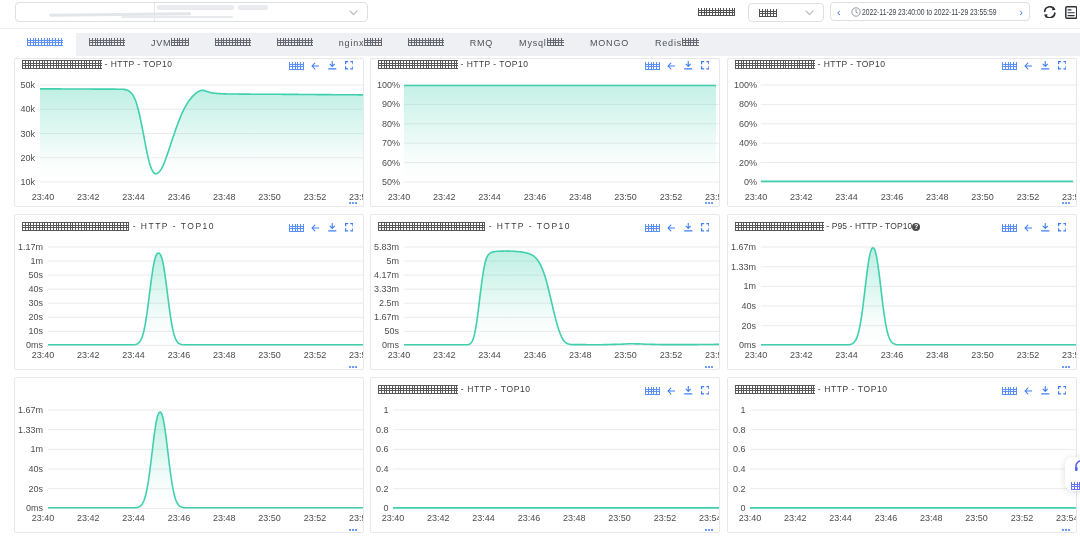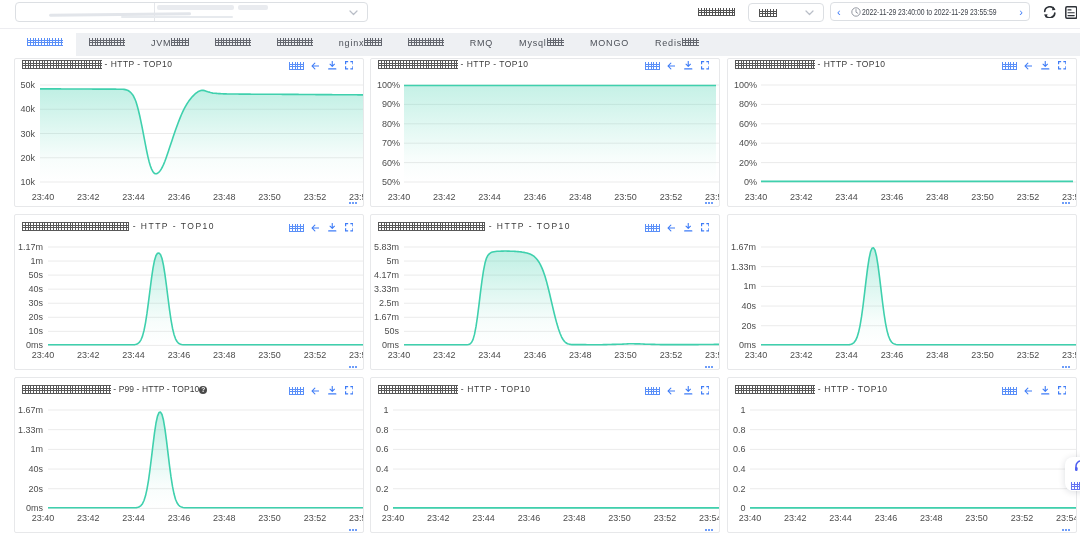--- a/index.html
+++ b/index.html
@@ -363,20 +363,38 @@
       <text x="73.3" y="143" text-anchor="middle" font-size="9" fill="#4d4d4d">23:42</text>
       <text x="118.6" y="143" text-anchor="middle" font-size="9" fill="#4d4d4d">23:44</text>
       <text x="164" y="143" text-anchor="middle" font-size="9" fill="#4d4d4d">23:46</text>
       <text x="209.3" y="143" text-anchor="middle" font-size="9" fill="#4d4d4d">23:48</text>
       <text x="254.6" y="143" text-anchor="middle" font-size="9" fill="#4d4d4d">23:50</text>
       <text x="299.9" y="143" text-anchor="middle" font-size="9" fill="#4d4d4d">23:52</text>
       <text x="345.2" y="143" text-anchor="middle" font-size="9" fill="#4d4d4d">23:54</text>
       <path d="M33.0,129.8L34.5,129.8L36.0,129.8L37.5,129.8L39.0,129.8L40.5,129.8L42.0,129.8L43.5,129.8L45.0,129.8L46.5,129.8L48.0,129.8L49.5,129.8L51.0,129.8L52.5,129.8L54.0,129.8L55.5,129.8L57.0,129.8L58.5,129.8L60.0,129.8L61.5,129.8L63.0,129.8L64.5,129.8L66.0,129.8L67.5,129.8L69.0,129.8L70.5,129.8L72.0,129.8L73.5,129.8L75.0,129.8L76.5,129.8L78.0,129.8L79.5,129.8L81.0,129.8L82.5,129.8L84.0,129.8L85.5,129.8L87.0,129.8L88.5,129.8L90.0,129.8L91.5,129.8L93.0,129.8L94.5,129.8L96.0,129.8L97.5,129.8L99.0,129.8L100.5,129.8L102.0,129.8L103.5,129.8L105.0,129.8L106.5,129.8L108.0,129.8L109.5,129.8L111.0,129.8L112.5,129.8L114.0,129.8L115.5,129.8L117.0,129.8L118.5,129.8L120.0,129.7L121.5,129.6L123.0,129.3L124.5,128.7L126.0,127.6L127.5,125.6L129.0,122.4L130.5,117.6L132.0,110.8L133.5,101.9L135.0,91.0L136.5,78.7L138.0,65.9L139.5,53.9L141.0,43.9L142.5,36.8L144.0,33.3L145.5,32.8L147.0,35.2L148.5,41.2L150.0,50.3L151.5,61.8L153.0,74.4L154.5,87.0L156.0,98.5L157.5,108.1L159.0,115.6L160.5,121.0L162.0,124.7L163.5,127.0L165.0,128.4L166.5,129.1L168.0,129.5L169.5,129.7L171.0,129.7L172.5,129.8L174.0,129.8L175.5,129.8L177.0,129.8L178.5,129.8L180.0,129.8L181.5,129.8L183.0,129.8L184.5,129.8L186.0,129.8L187.5,129.8L189.0,129.8L190.5,129.8L192.0,129.8L193.5,129.8L195.0,129.8L196.5,129.8L198.0,129.8L199.5,129.8L201.0,129.8L202.5,129.8L204.0,129.8L205.5,129.8L207.0,129.8L208.5,129.8L210.0,129.8L211.5,129.8L213.0,129.8L214.5,129.8L216.0,129.8L217.5,129.8L219.0,129.8L220.5,129.8L222.0,129.8L223.5,129.8L225.0,129.8L226.5,129.8L228.0,129.8L229.5,129.8L231.0,129.8L232.5,129.8L234.0,129.8L235.5,129.8L237.0,129.8L238.5,129.8L240.0,129.8L241.5,129.8L243.0,129.8L244.5,129.8L246.0,129.8L247.5,129.8L249.0,129.8L250.5,129.8L252.0,129.8L253.5,129.8L255.0,129.8L256.5,129.8L258.0,129.8L259.5,129.8L261.0,129.8L262.5,129.8L264.0,129.8L265.5,129.8L267.0,129.8L268.5,129.8L270.0,129.8L271.5,129.8L273.0,129.8L274.5,129.8L276.0,129.8L277.5,129.8L279.0,129.8L280.5,129.8L282.0,129.8L283.5,129.8L285.0,129.8L286.5,129.8L288.0,129.8L289.5,129.8L291.0,129.8L292.5,129.8L294.0,129.8L295.5,129.8L297.0,129.8L298.5,129.8L300.0,129.8L301.5,129.8L303.0,129.8L304.5,129.8L306.0,129.8L307.5,129.8L309.0,129.8L310.5,129.8L312.0,129.8L313.5,129.8L315.0,129.8L316.5,129.8L318.0,129.8L319.5,129.8L321.0,129.8L322.5,129.8L324.0,129.8L325.5,129.8L327.0,129.8L328.5,129.8L330.0,129.8L331.5,129.8L333.0,129.8L334.5,129.8L336.0,129.8L337.5,129.8L339.0,129.8L340.5,129.8L342.0,129.8L343.5,129.8L345.0,129.8L346.5,129.8L348.0,129.8L349.5,129.8L349.5,130.4L33.0,130.4Z" fill="url(#g6)" stroke="none"></path>
       <path d="M33.0,129.8L34.5,129.8L36.0,129.8L37.5,129.8L39.0,129.8L40.5,129.8L42.0,129.8L43.5,129.8L45.0,129.8L46.5,129.8L48.0,129.8L49.5,129.8L51.0,129.8L52.5,129.8L54.0,129.8L55.5,129.8L57.0,129.8L58.5,129.8L60.0,129.8L61.5,129.8L63.0,129.8L64.5,129.8L66.0,129.8L67.5,129.8L69.0,129.8L70.5,129.8L72.0,129.8L73.5,129.8L75.0,129.8L76.5,129.8L78.0,129.8L79.5,129.8L81.0,129.8L82.5,129.8L84.0,129.8L85.5,129.8L87.0,129.8L88.5,129.8L90.0,129.8L91.5,129.8L93.0,129.8L94.5,129.8L96.0,129.8L97.5,129.8L99.0,129.8L100.5,129.8L102.0,129.8L103.5,129.8L105.0,129.8L106.5,129.8L108.0,129.8L109.5,129.8L111.0,129.8L112.5,129.8L114.0,129.8L115.5,129.8L117.0,129.8L118.5,129.8L120.0,129.7L121.5,129.6L123.0,129.3L124.5,128.7L126.0,127.6L127.5,125.6L129.0,122.4L130.5,117.6L132.0,110.8L133.5,101.9L135.0,91.0L136.5,78.7L138.0,65.9L139.5,53.9L141.0,43.9L142.5,36.8L144.0,33.3L145.5,32.8L147.0,35.2L148.5,41.2L150.0,50.3L151.5,61.8L153.0,74.4L154.5,87.0L156.0,98.5L157.5,108.1L159.0,115.6L160.5,121.0L162.0,124.7L163.5,127.0L165.0,128.4L166.5,129.1L168.0,129.5L169.5,129.7L171.0,129.7L172.5,129.8L174.0,129.8L175.5,129.8L177.0,129.8L178.5,129.8L180.0,129.8L181.5,129.8L183.0,129.8L184.5,129.8L186.0,129.8L187.5,129.8L189.0,129.8L190.5,129.8L192.0,129.8L193.5,129.8L195.0,129.8L196.5,129.8L198.0,129.8L199.5,129.8L201.0,129.8L202.5,129.8L204.0,129.8L205.5,129.8L207.0,129.8L208.5,129.8L210.0,129.8L211.5,129.8L213.0,129.8L214.5,129.8L216.0,129.8L217.5,129.8L219.0,129.8L220.5,129.8L222.0,129.8L223.5,129.8L225.0,129.8L226.5,129.8L228.0,129.8L229.5,129.8L231.0,129.8L232.5,129.8L234.0,129.8L235.5,129.8L237.0,129.8L238.5,129.8L240.0,129.8L241.5,129.8L243.0,129.8L244.5,129.8L246.0,129.8L247.5,129.8L249.0,129.8L250.5,129.8L252.0,129.8L253.5,129.8L255.0,129.8L256.5,129.8L258.0,129.8L259.5,129.8L261.0,129.8L262.5,129.8L264.0,129.8L265.5,129.8L267.0,129.8L268.5,129.8L270.0,129.8L271.5,129.8L273.0,129.8L274.5,129.8L276.0,129.8L277.5,129.8L279.0,129.8L280.5,129.8L282.0,129.8L283.5,129.8L285.0,129.8L286.5,129.8L288.0,129.8L289.5,129.8L291.0,129.8L292.5,129.8L294.0,129.8L295.5,129.8L297.0,129.8L298.5,129.8L300.0,129.8L301.5,129.8L303.0,129.8L304.5,129.8L306.0,129.8L307.5,129.8L309.0,129.8L310.5,129.8L312.0,129.8L313.5,129.8L315.0,129.8L316.5,129.8L318.0,129.8L319.5,129.8L321.0,129.8L322.5,129.8L324.0,129.8L325.5,129.8L327.0,129.8L328.5,129.8L330.0,129.8L331.5,129.8L333.0,129.8L334.5,129.8L336.0,129.8L337.5,129.8L339.0,129.8L340.5,129.8L342.0,129.8L343.5,129.8L345.0,129.8L346.5,129.8L348.0,129.8L349.5,129.8" fill="none" stroke="#3fd0ad" stroke-width="1.6" stroke-linejoin="round"></path>
     </svg>
+    <div class="hd" style="top:7px">
+      <span class="cj" style="width:88.8px;height:8.5px;vertical-align:0px;background-image:repeating-linear-gradient(0deg,#3b3b3b 0 1px,transparent 1px 2.6px),repeating-linear-gradient(90deg,#3b3b3b 0 1px,transparent 1px 2.8px);opacity:0.85"></span>
+      <span class="tl" style="letter-spacing:0.1px"> - P95 - HTTP - TOP10</span>
+      <span style="display:inline-block;width:8px;height:8px;border-radius:50%;background:#4a4a4a;color:#fff;font-size:6.5px;line-height:8px;text-align:center;vertical-align:0px;font-weight:bold">?</span>
+      <span class="ops">
+        <span style="margin-right:7px"><span class="cj" style="width:14.8px;height:7.6px;vertical-align:0px;background-image:repeating-linear-gradient(0deg,#3e7cf7 0 1px,transparent 1px 2.6px),repeating-linear-gradient(90deg,#3e7cf7 0 1px,transparent 1px 2.8px);opacity:0.85"></span></span>
+        <span class="ic" style="margin-right:9px"><svg width="8.5" height="8" viewBox="0 0 11 10">
+            <path d="M10 5H1.5M5 1.2L1.2 5L5 8.8" stroke="#3e7cf7" stroke-width="1.35" fill="none" stroke-linecap="round" stroke-linejoin="round"></path>
+          </svg></span>
+        <span class="ic" style="margin-right:8px"><svg width="8.5" height="8.5" viewBox="0 0 10 10">
+            <path d="M5 0.5V6M2.4 3.8L5 6.4L7.6 3.8" stroke="#3e7cf7" stroke-width="1.3" fill="none" stroke-linecap="round" stroke-linejoin="round"></path>
+            <path d="M0.8 9.3H9.2" stroke="#3e7cf7" stroke-width="1.4" stroke-linecap="round"></path>
+          </svg></span>
+        <span class="ic" style="margin-right:0"><svg width="8.5" height="8.5" viewBox="0 0 10 10">
+            <path d="M0.7 3V0.7H3M7 0.7H9.3V3M9.3 7V9.3H7M3 9.3H0.7V7" stroke="#3e7cf7" stroke-width="1.4" fill="none" stroke-linecap="square"></path>
+          </svg></span>
+      </span>
+    </div>
     <span class="dots" style="top:150.5px"><i></i><i></i><i></i></span>
   </div>
 <div class="card" style="left:14px;top:377px;width:350px;height:156px">
     <svg class="plot" width="350" height="156" style="position:absolute;left:0;top:0">
       <defs>
         <linearGradient id="g7" x1="0" y1="0" x2="0" y2="1">
           <stop offset="0" stop-color="#3fd0ad" stop-opacity="0.33"></stop>
           <stop offset="0.75" stop-color="#3fd0ad" stop-opacity="0.04"></stop>
           <stop offset="1" stop-color="#3fd0ad" stop-opacity="0"></stop>
         </linearGradient>
@@ -397,38 +415,20 @@
       <text x="73.3" y="143" text-anchor="middle" font-size="9" fill="#4d4d4d">23:42</text>
       <text x="118.6" y="143" text-anchor="middle" font-size="9" fill="#4d4d4d">23:44</text>
       <text x="164" y="143" text-anchor="middle" font-size="9" fill="#4d4d4d">23:46</text>
       <text x="209.3" y="143" text-anchor="middle" font-size="9" fill="#4d4d4d">23:48</text>
       <text x="254.6" y="143" text-anchor="middle" font-size="9" fill="#4d4d4d">23:50</text>
       <text x="299.9" y="143" text-anchor="middle" font-size="9" fill="#4d4d4d">23:52</text>
       <text x="345.2" y="143" text-anchor="middle" font-size="9" fill="#4d4d4d">23:54</text>
       <path d="M33.0,129.8L34.5,129.8L36.0,129.8L37.5,129.8L39.0,129.8L40.5,129.8L42.0,129.8L43.5,129.8L45.0,129.8L46.5,129.8L48.0,129.8L49.5,129.8L51.0,129.8L52.5,129.8L54.0,129.8L55.5,129.8L57.0,129.8L58.5,129.8L60.0,129.8L61.5,129.8L63.0,129.8L64.5,129.8L66.0,129.8L67.5,129.8L69.0,129.8L70.5,129.8L72.0,129.8L73.5,129.8L75.0,129.8L76.5,129.8L78.0,129.8L79.5,129.8L81.0,129.8L82.5,129.8L84.0,129.8L85.5,129.8L87.0,129.8L88.5,129.8L90.0,129.8L91.5,129.8L93.0,129.8L94.5,129.8L96.0,129.8L97.5,129.8L99.0,129.8L100.5,129.8L102.0,129.8L103.5,129.8L105.0,129.8L106.5,129.8L108.0,129.8L109.5,129.8L111.0,129.8L112.5,129.8L114.0,129.8L115.5,129.8L117.0,129.8L118.5,129.8L120.0,129.7L121.5,129.6L123.0,129.3L124.5,128.7L126.0,127.6L127.5,125.7L129.0,122.5L130.5,117.8L132.0,111.1L133.5,102.3L135.0,91.5L136.5,79.4L138.0,66.8L139.5,54.9L141.0,45.0L142.5,38.1L144.0,34.6L145.5,34.1L147.0,36.5L148.5,42.3L150.0,51.3L151.5,62.7L153.0,75.2L154.5,87.6L156.0,98.9L157.5,108.4L159.0,115.8L160.5,121.2L162.0,124.8L163.5,127.0L165.0,128.4L166.5,129.1L168.0,129.5L169.5,129.7L171.0,129.7L172.5,129.8L174.0,129.8L175.5,129.8L177.0,129.8L178.5,129.8L180.0,129.8L181.5,129.8L183.0,129.8L184.5,129.8L186.0,129.8L187.5,129.8L189.0,129.8L190.5,129.8L192.0,129.8L193.5,129.8L195.0,129.8L196.5,129.8L198.0,129.8L199.5,129.8L201.0,129.8L202.5,129.8L204.0,129.8L205.5,129.8L207.0,129.8L208.5,129.8L210.0,129.8L211.5,129.8L213.0,129.8L214.5,129.8L216.0,129.8L217.5,129.8L219.0,129.8L220.5,129.8L222.0,129.8L223.5,129.8L225.0,129.8L226.5,129.8L228.0,129.8L229.5,129.8L231.0,129.8L232.5,129.8L234.0,129.8L235.5,129.8L237.0,129.8L238.5,129.8L240.0,129.8L241.5,129.8L243.0,129.8L244.5,129.8L246.0,129.8L247.5,129.8L249.0,129.8L250.5,129.8L252.0,129.8L253.5,129.8L255.0,129.8L256.5,129.8L258.0,129.8L259.5,129.8L261.0,129.8L262.5,129.8L264.0,129.8L265.5,129.8L267.0,129.8L268.5,129.8L270.0,129.8L271.5,129.8L273.0,129.8L274.5,129.8L276.0,129.8L277.5,129.8L279.0,129.8L280.5,129.8L282.0,129.8L283.5,129.8L285.0,129.8L286.5,129.8L288.0,129.8L289.5,129.8L291.0,129.8L292.5,129.8L294.0,129.8L295.5,129.8L297.0,129.8L298.5,129.8L300.0,129.8L301.5,129.8L303.0,129.8L304.5,129.8L306.0,129.8L307.5,129.8L309.0,129.8L310.5,129.8L312.0,129.8L313.5,129.8L315.0,129.8L316.5,129.8L318.0,129.8L319.5,129.8L321.0,129.8L322.5,129.8L324.0,129.8L325.5,129.8L327.0,129.8L328.5,129.8L330.0,129.8L331.5,129.8L333.0,129.8L334.5,129.8L336.0,129.8L337.5,129.8L339.0,129.8L340.5,129.8L342.0,129.8L343.5,129.8L345.0,129.8L346.5,129.8L348.0,129.8L349.5,129.8L349.5,130.4L33.0,130.4Z" fill="url(#g7)" stroke="none"></path>
       <path d="M33.0,129.8L34.5,129.8L36.0,129.8L37.5,129.8L39.0,129.8L40.5,129.8L42.0,129.8L43.5,129.8L45.0,129.8L46.5,129.8L48.0,129.8L49.5,129.8L51.0,129.8L52.5,129.8L54.0,129.8L55.5,129.8L57.0,129.8L58.5,129.8L60.0,129.8L61.5,129.8L63.0,129.8L64.5,129.8L66.0,129.8L67.5,129.8L69.0,129.8L70.5,129.8L72.0,129.8L73.5,129.8L75.0,129.8L76.5,129.8L78.0,129.8L79.5,129.8L81.0,129.8L82.5,129.8L84.0,129.8L85.5,129.8L87.0,129.8L88.5,129.8L90.0,129.8L91.5,129.8L93.0,129.8L94.5,129.8L96.0,129.8L97.5,129.8L99.0,129.8L100.5,129.8L102.0,129.8L103.5,129.8L105.0,129.8L106.5,129.8L108.0,129.8L109.5,129.8L111.0,129.8L112.5,129.8L114.0,129.8L115.5,129.8L117.0,129.8L118.5,129.8L120.0,129.7L121.5,129.6L123.0,129.3L124.5,128.7L126.0,127.6L127.5,125.7L129.0,122.5L130.5,117.8L132.0,111.1L133.5,102.3L135.0,91.5L136.5,79.4L138.0,66.8L139.5,54.9L141.0,45.0L142.5,38.1L144.0,34.6L145.5,34.1L147.0,36.5L148.5,42.3L150.0,51.3L151.5,62.7L153.0,75.2L154.5,87.6L156.0,98.9L157.5,108.4L159.0,115.8L160.5,121.2L162.0,124.8L163.5,127.0L165.0,128.4L166.5,129.1L168.0,129.5L169.5,129.7L171.0,129.7L172.5,129.8L174.0,129.8L175.5,129.8L177.0,129.8L178.5,129.8L180.0,129.8L181.5,129.8L183.0,129.8L184.5,129.8L186.0,129.8L187.5,129.8L189.0,129.8L190.5,129.8L192.0,129.8L193.5,129.8L195.0,129.8L196.5,129.8L198.0,129.8L199.5,129.8L201.0,129.8L202.5,129.8L204.0,129.8L205.5,129.8L207.0,129.8L208.5,129.8L210.0,129.8L211.5,129.8L213.0,129.8L214.5,129.8L216.0,129.8L217.5,129.8L219.0,129.8L220.5,129.8L222.0,129.8L223.5,129.8L225.0,129.8L226.5,129.8L228.0,129.8L229.5,129.8L231.0,129.8L232.5,129.8L234.0,129.8L235.5,129.8L237.0,129.8L238.5,129.8L240.0,129.8L241.5,129.8L243.0,129.8L244.5,129.8L246.0,129.8L247.5,129.8L249.0,129.8L250.5,129.8L252.0,129.8L253.5,129.8L255.0,129.8L256.5,129.8L258.0,129.8L259.5,129.8L261.0,129.8L262.5,129.8L264.0,129.8L265.5,129.8L267.0,129.8L268.5,129.8L270.0,129.8L271.5,129.8L273.0,129.8L274.5,129.8L276.0,129.8L277.5,129.8L279.0,129.8L280.5,129.8L282.0,129.8L283.5,129.8L285.0,129.8L286.5,129.8L288.0,129.8L289.5,129.8L291.0,129.8L292.5,129.8L294.0,129.8L295.5,129.8L297.0,129.8L298.5,129.8L300.0,129.8L301.5,129.8L303.0,129.8L304.5,129.8L306.0,129.8L307.5,129.8L309.0,129.8L310.5,129.8L312.0,129.8L313.5,129.8L315.0,129.8L316.5,129.8L318.0,129.8L319.5,129.8L321.0,129.8L322.5,129.8L324.0,129.8L325.5,129.8L327.0,129.8L328.5,129.8L330.0,129.8L331.5,129.8L333.0,129.8L334.5,129.8L336.0,129.8L337.5,129.8L339.0,129.8L340.5,129.8L342.0,129.8L343.5,129.8L345.0,129.8L346.5,129.8L348.0,129.8L349.5,129.8" fill="none" stroke="#3fd0ad" stroke-width="1.6" stroke-linejoin="round"></path>
     </svg>
-    <div class="hd" style="top:7px">
-      <span class="cj" style="width:88.8px;height:8.5px;vertical-align:0px;background-image:repeating-linear-gradient(0deg,#3b3b3b 0 1px,transparent 1px 2.6px),repeating-linear-gradient(90deg,#3b3b3b 0 1px,transparent 1px 2.8px);opacity:0.85"></span>
-      <span class="tl" style="letter-spacing:0.1px"> - P99 - HTTP - TOP10</span>
-      <span style="display:inline-block;width:8px;height:8px;border-radius:50%;background:#4a4a4a;color:#fff;font-size:6.5px;line-height:8px;text-align:center;vertical-align:0px;font-weight:bold">?</span>
-      <span class="ops">
-        <span style="margin-right:7px"><span class="cj" style="width:14.8px;height:7.6px;vertical-align:0px;background-image:repeating-linear-gradient(0deg,#3e7cf7 0 1px,transparent 1px 2.6px),repeating-linear-gradient(90deg,#3e7cf7 0 1px,transparent 1px 2.8px);opacity:0.85"></span></span>
-        <span class="ic" style="margin-right:9px"><svg width="8.5" height="8" viewBox="0 0 11 10">
-            <path d="M10 5H1.5M5 1.2L1.2 5L5 8.8" stroke="#3e7cf7" stroke-width="1.35" fill="none" stroke-linecap="round" stroke-linejoin="round"></path>
-          </svg></span>
-        <span class="ic" style="margin-right:8px"><svg width="8.5" height="8.5" viewBox="0 0 10 10">
-            <path d="M5 0.5V6M2.4 3.8L5 6.4L7.6 3.8" stroke="#3e7cf7" stroke-width="1.3" fill="none" stroke-linecap="round" stroke-linejoin="round"></path>
-            <path d="M0.8 9.3H9.2" stroke="#3e7cf7" stroke-width="1.4" stroke-linecap="round"></path>
-          </svg></span>
-        <span class="ic" style="margin-right:0"><svg width="8.5" height="8.5" viewBox="0 0 10 10">
-            <path d="M0.7 3V0.7H3M7 0.7H9.3V3M9.3 7V9.3H7M3 9.3H0.7V7" stroke="#3e7cf7" stroke-width="1.4" fill="none" stroke-linecap="square"></path>
-          </svg></span>
-      </span>
-    </div>
     <span class="dots" style="top:150.5px"><i></i><i></i><i></i></span>
   </div>
 <div class="card" style="left:370px;top:377px;width:350px;height:156px">
     <svg class="plot" width="350" height="156" style="position:absolute;left:0;top:0">
       <defs>
         <linearGradient id="g8" x1="0" y1="0" x2="0" y2="1">
           <stop offset="0" stop-color="#3fd0ad" stop-opacity="0.33"></stop>
           <stop offset="0.75" stop-color="#3fd0ad" stop-opacity="0.04"></stop>
           <stop offset="1" stop-color="#3fd0ad" stop-opacity="0"></stop>
         </linearGradient>

